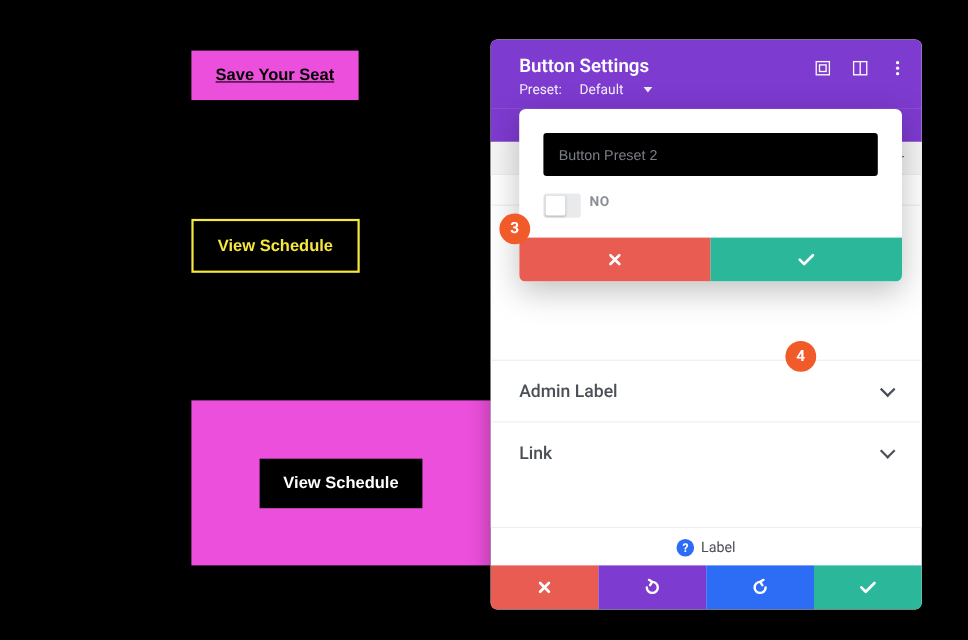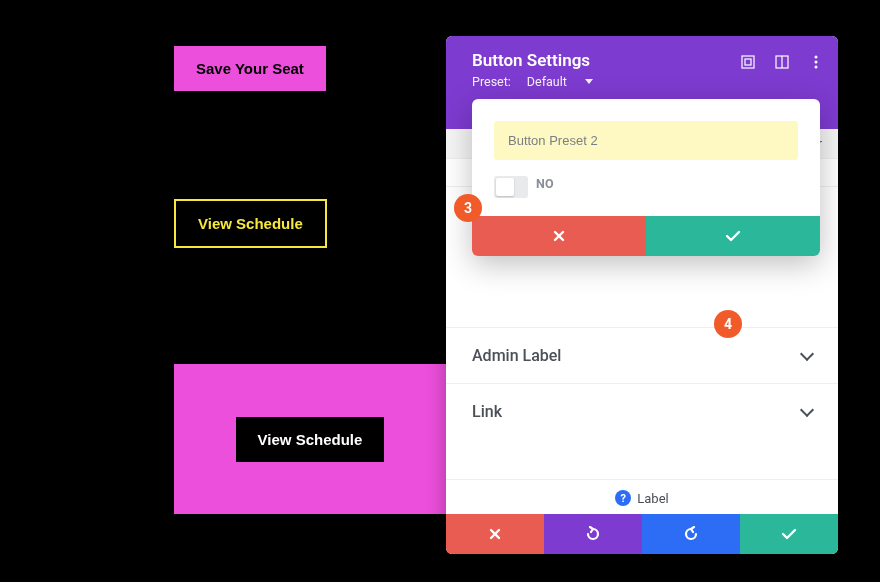--- a/index.html
+++ b/index.html
@@ -15,20 +15,21 @@
 
 .btn-pink {
   position: absolute;
   background: #ec4fdb;
   color: #000;
   font-weight: 600;
   font-size: 15px;
   padding: 14px 22px;
   border: none;
   cursor: pointer;
+  text-decoration: underline;
 }
 .btn-save-seat { left: 174px; top: 46px; }
 
 .btn-outline-yellow {
   position: absolute;
   left: 174px;
   top: 199px;
   background: transparent;
   color: #f7e83d;
   border: 2px solid #f7e83d;
@@ -153,21 +154,21 @@
   box-shadow: 0 8px 30px rgba(0,0,0,0.25);
   z-index: 10;
   overflow: hidden;
   padding-top: 22px;
 }
 .popover-inner { padding: 0 22px 14px; }
 .popover-title { font-size: 17px; font-weight: 700; color: #2b2f36; margin-bottom: 18px; }
 .field-label { font-size: 13.5px; font-weight: 600; color: #2b2f36; margin-bottom: 8px; }
 .preset-input {
   width: 100%;
-  background: #fef9c3;
+  background: #000000;
   border: none;
   border-radius: 3px;
   padding: 12px 14px;
   font-size: 13px;
   color: #7a7e85;
   margin-bottom: 16px;
 }
 .toggle-group { display: flex; align-items: flex-start; gap: 8px; margin-bottom: 4px; }
 .toggle-track {
   width: 34px; height: 22px; border-radius: 3px; background: #e9eaec;

